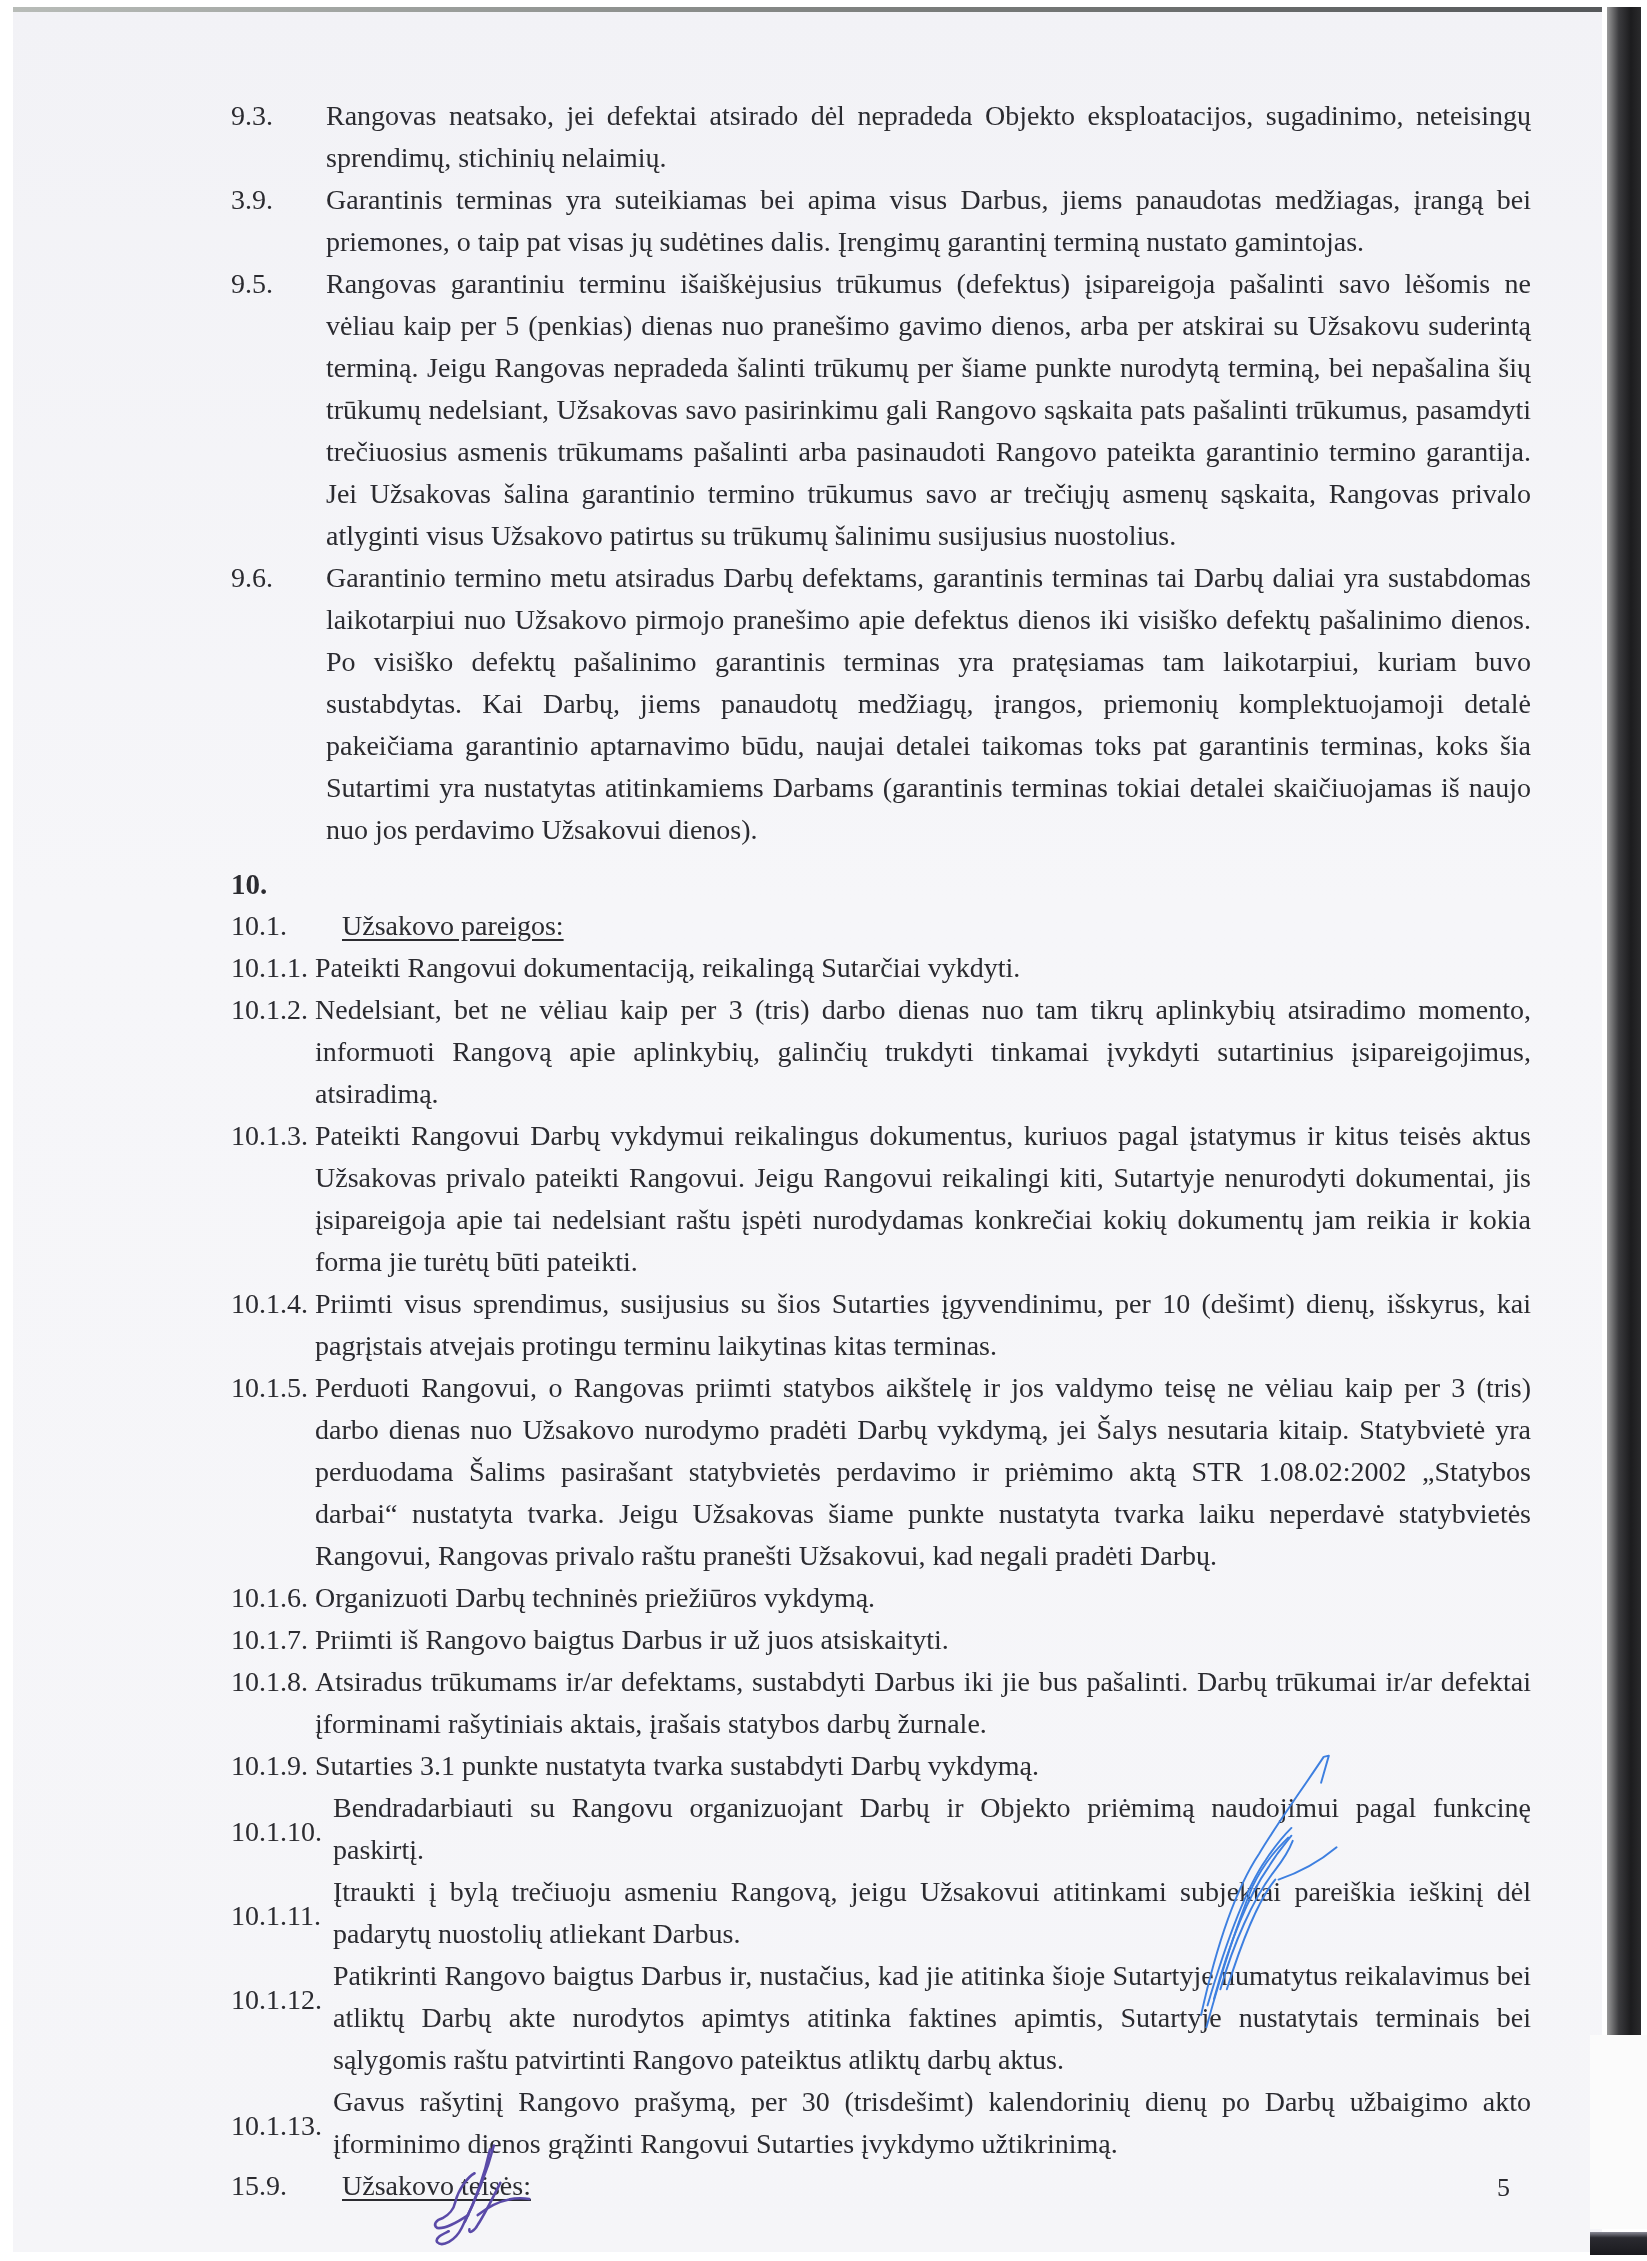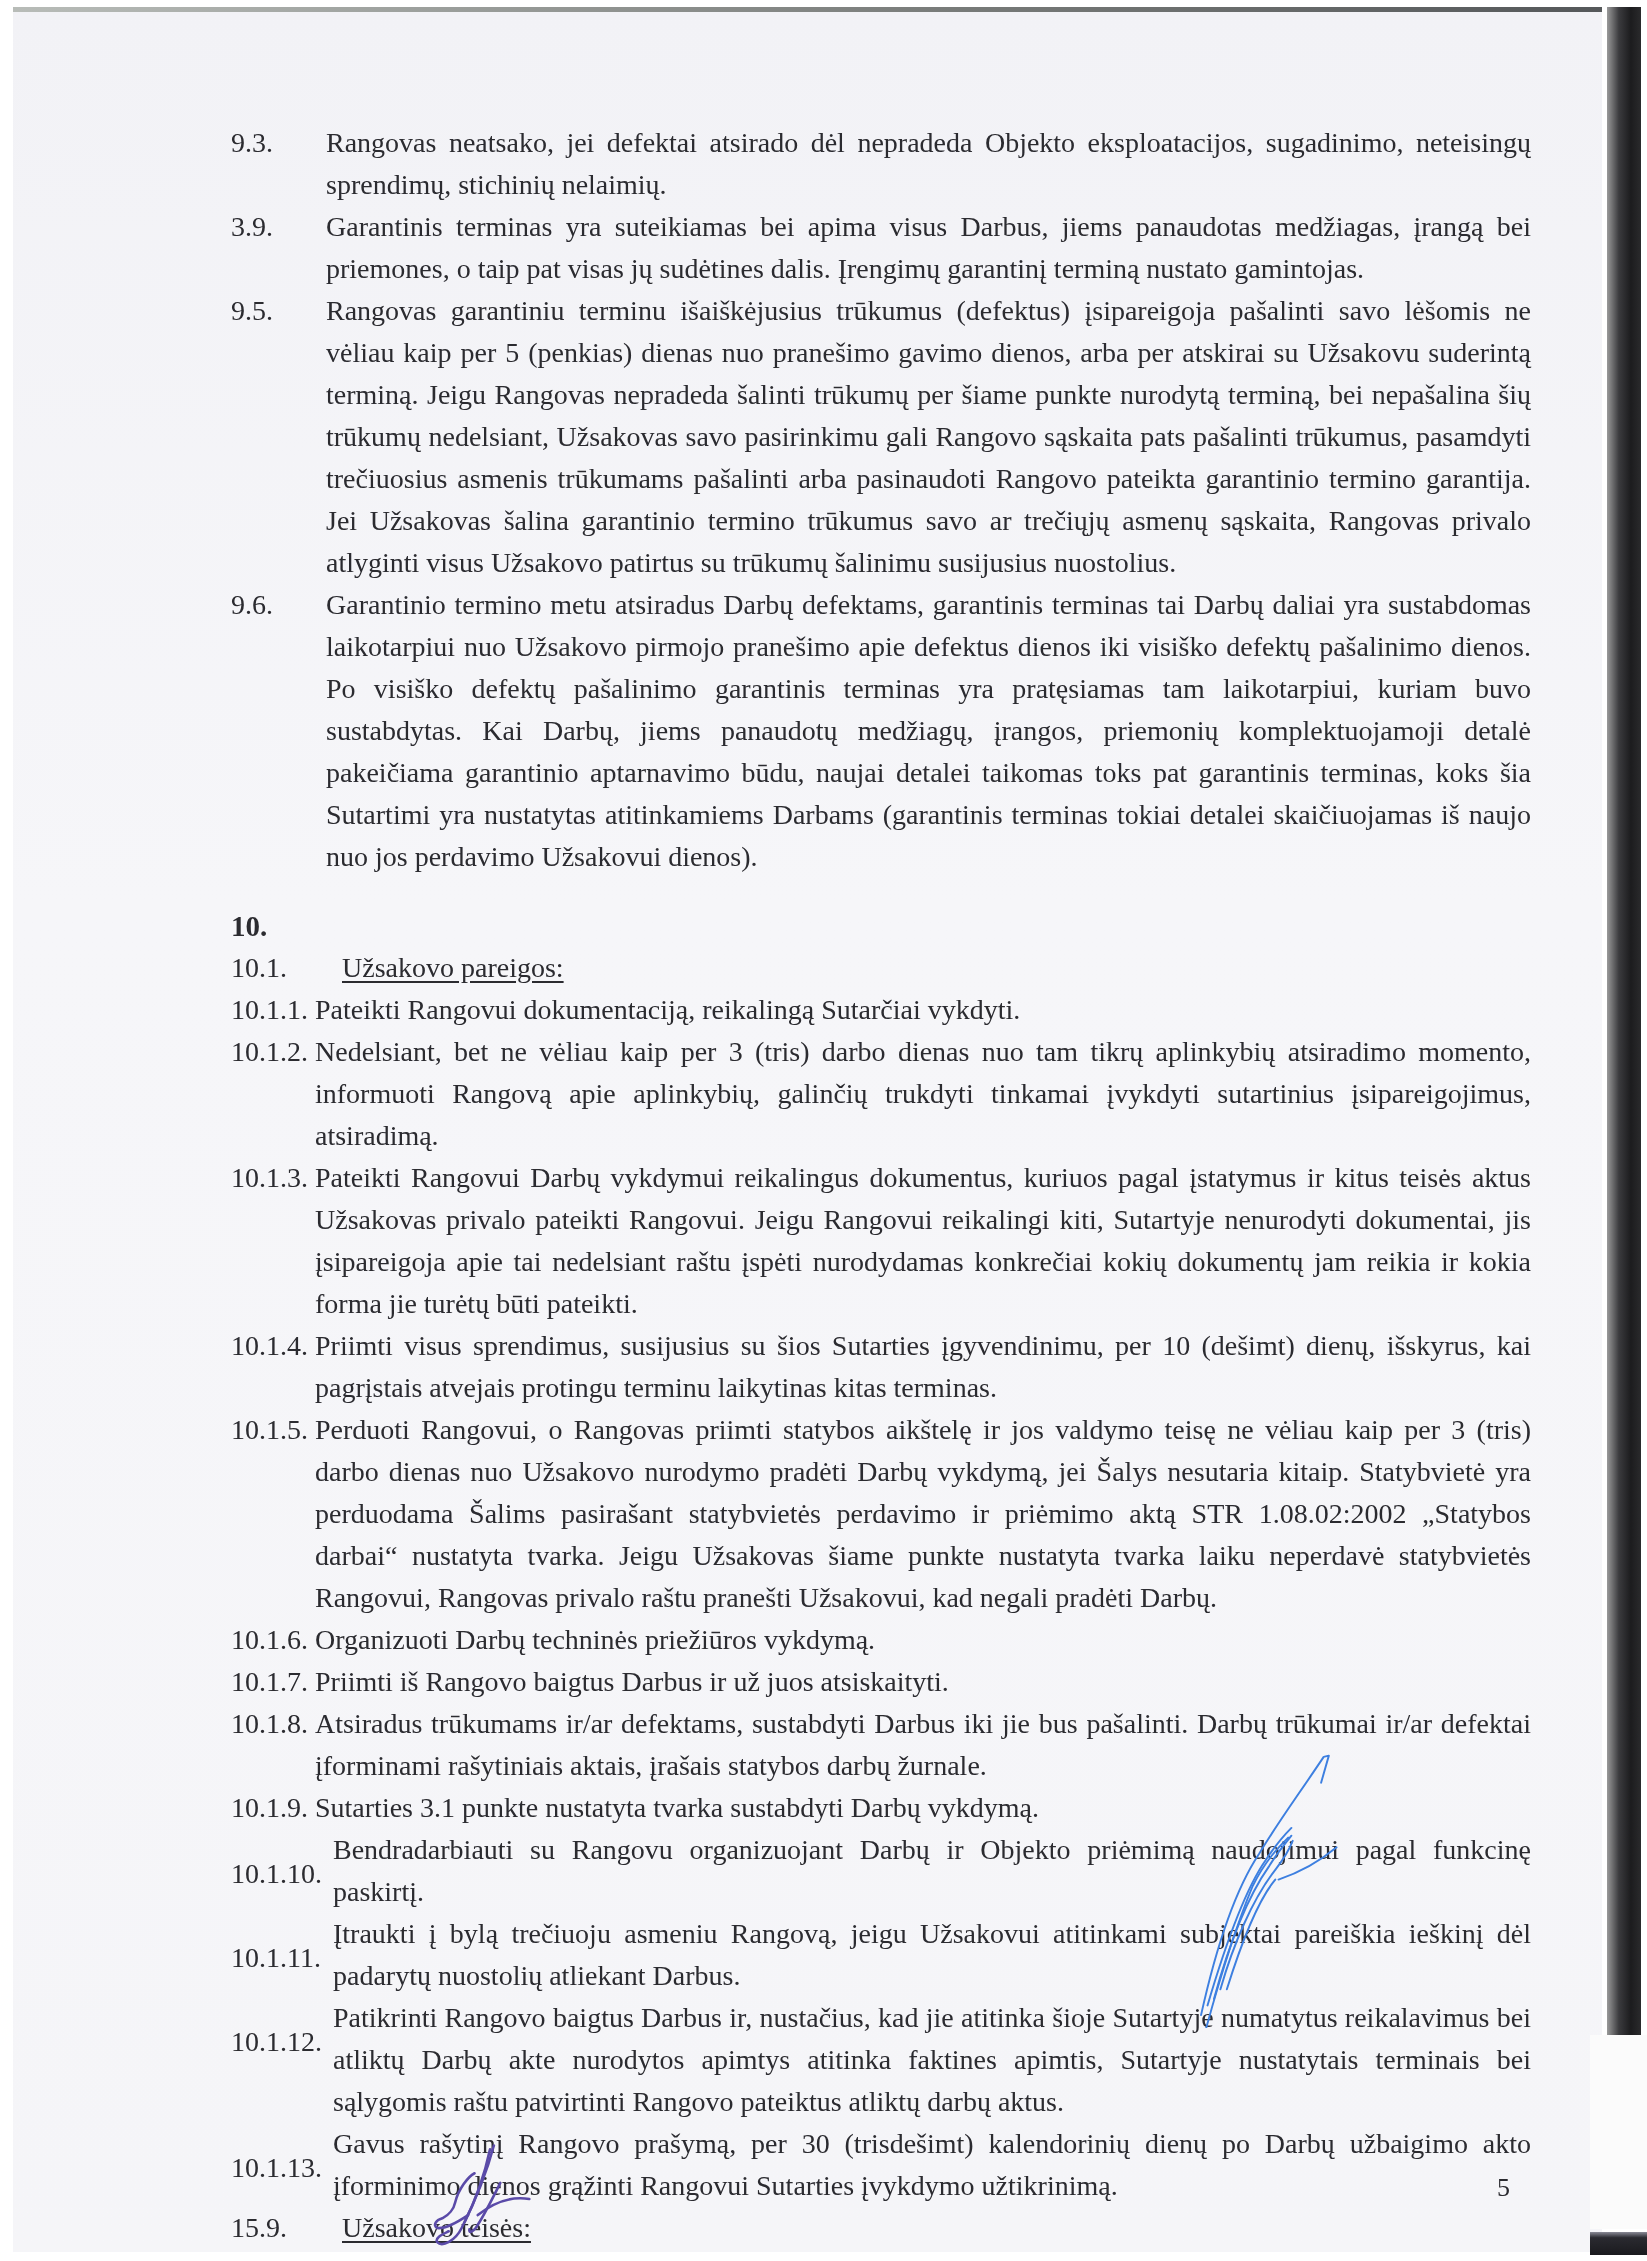--- a/index.html
+++ b/index.html
@@ -23,27 +23,27 @@
   }
   .right-edge-white {
     position: absolute; left: 1590px; top: 2035px; width: 57px; height: 194px;
     background: #fbfbfb;
   }
   .bottom-block {
     position: absolute; left: 1590px; top: 2232px; width: 57px; height: 23px;
     background: linear-gradient(180deg, #8a8a96 0%, #2a2a30 25%, #1a1a1e 100%);
   }
 
-  .content { position: absolute; left: 231px; top: 122px; width: 1300px; }
+  .content { position: absolute; left: 231px; top: 95px; width: 1300px; }
   .item { display: flex; font-size: 28px; line-height: 42px; }
   .item .num { flex: 0 0 95px; white-space: nowrap; }
   .item.l3 .num { flex: 0 0 84px; }
   .item.l3.wide .num { flex: 0 0 102px; margin-top: 24px; }
   .item .txt { flex: 1; text-align: justify; }
-  .heading { display: flex; font-size: 29px; font-weight: bold; line-height: 41px; margin-top: 28px; }
+  .heading { display: flex; font-size: 29px; font-weight: bold; line-height: 41px; margin-top: 13px; }
   .heading .num { flex: 0 0 95px; }
   .underline { text-decoration: underline; text-underline-offset: 3.9px; margin-left: 16px; }
 
   .signature { position: absolute; }
   .page-number {
     position: absolute; left: 1497px; top: 2173px; font-size: 26px; color: #2b2b30;
   }
 </style>
 </head>
 <body>

